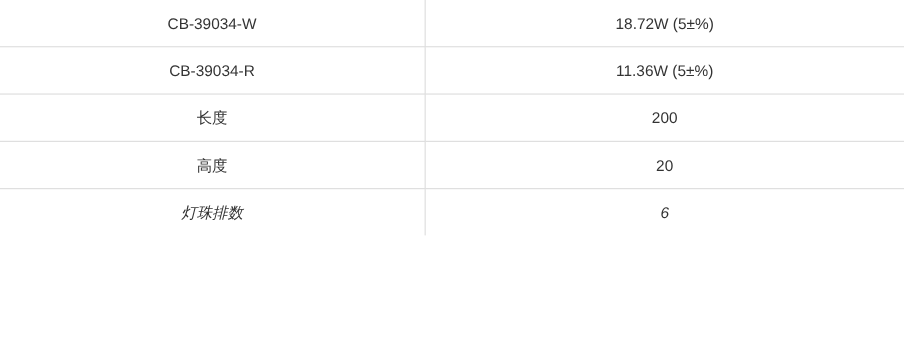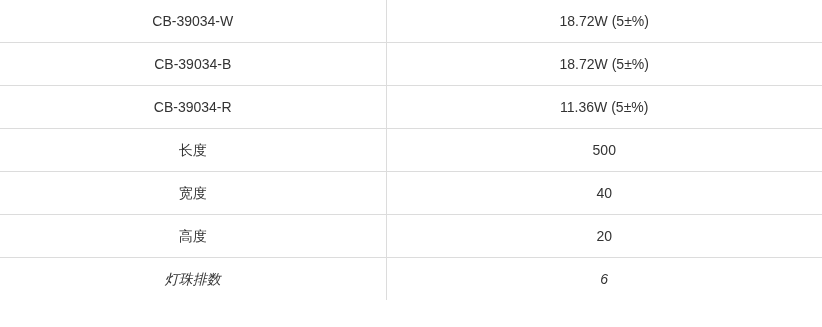--- a/index.html
+++ b/index.html
@@ -56,34 +56,26 @@
   <colgroup>
     <col class="col-left">
     <col class="col-right">
   </colgroup>
   <tbody>
     <tr>
       <td class="cell-left">CB-39034-W</td>
       <td class="cell-right">18.72W (5±%)</td>
     </tr>
     <tr>
-      <td class="cell-left">CB-39034-B</td>
-      <td class="cell-right">18.72W (5±%)</td>
-    </tr>
-    <tr>
       <td class="cell-left">CB-39034-R</td>
       <td class="cell-right">11.36W (5±%)</td>
     </tr>
     <tr>
       <td class="cell-left">长度</td>
-      <td class="cell-right">500</td>
-    </tr>
-    <tr>
-      <td class="cell-left">宽度</td>
-      <td class="cell-right">40</td>
+      <td class="cell-right">200</td>
     </tr>
     <tr>
       <td class="cell-left">高度</td>
       <td class="cell-right">20</td>
     </tr>
     <tr>
       <td class="cell-left">灯珠排数</td>
       <td class="cell-right">6</td>
     </tr>
   </tbody>

